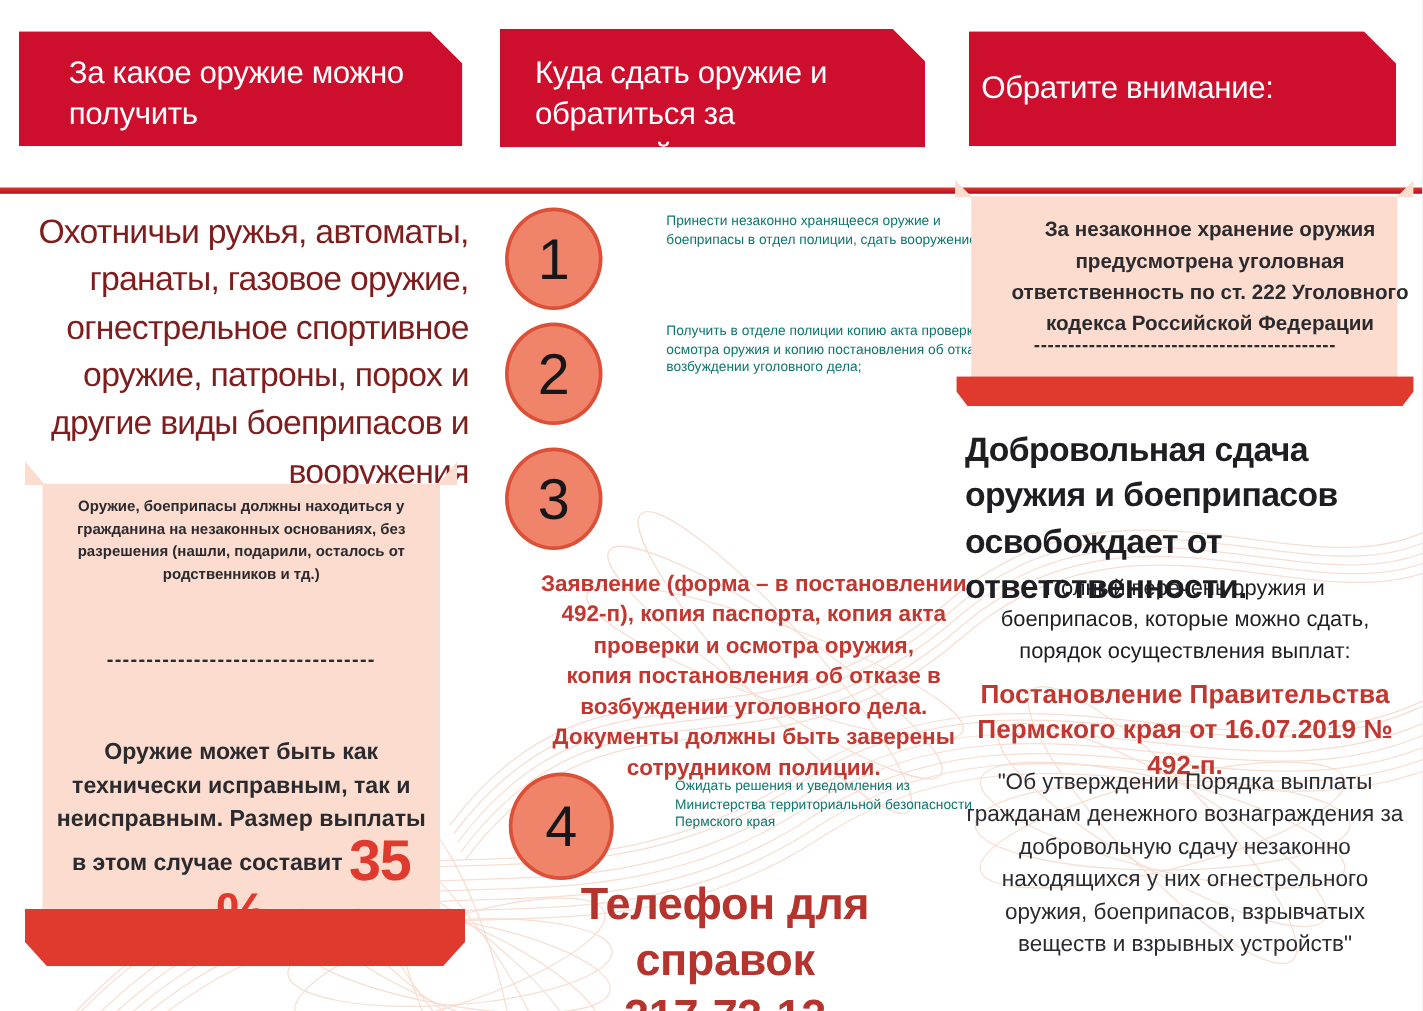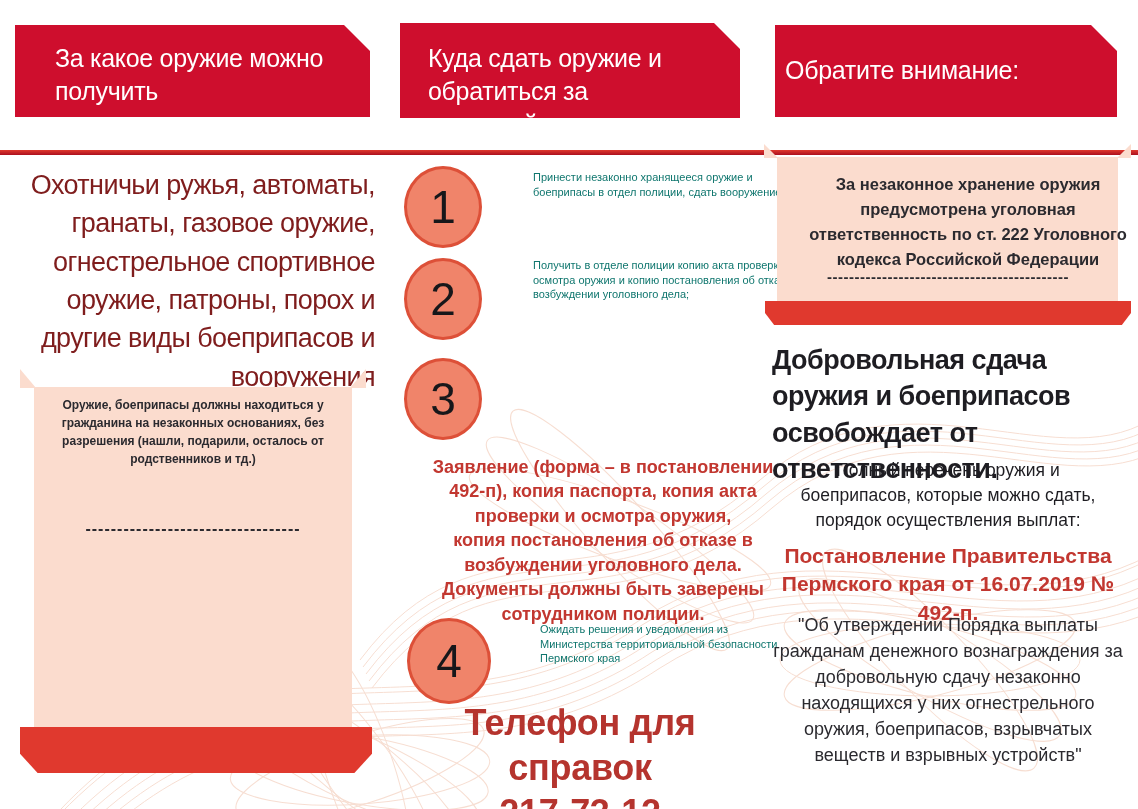--- a/index.html
+++ b/index.html
@@ -161,20 +161,24 @@
     <div class="inner">За какое оружие можно получить вознаграждение:</div>
   </div>
 
   <div class="left-body">Охотничьи ружья, автоматы, гранаты, газовое оружие, огнестрельное спортивное оружие, патроны, порох и другие виды боеприпасов и вооружения</div>
 
   <div class="wing wing-l" style="left:20px;top:369px;width:16px;height:19px;"></div>
   <div class="wing wing-r" style="left:350px;top:369px;width:16px;height:19px;"></div>
   <div class="pink-rect" style="left:34px;top:387px;width:318px;height:340px;"></div>
   <div class="callout-text lc-text1">Оружие, боеприпасы должны находиться у гражданина на незаконных основаниях, без разрешения (нашли, подарили, осталось от родственников и тд.)</div>
   <div class="callout-text lc-dashes">----------------------------------</div>
+  <div class="callout-text lc-text2">
+    <span>Оружие может быть как технически исправным, так и неисправным. Размер выплаты в этом случае составит</span>
+    <span class="big-red">35 %</span>
+  </div>
   <div class="ribbon" style="left:20px;top:727px;width:352px;height:46px;"></div>
 
   <div class="banner banner-mid">
     <div class="inner">Куда сдать оружие и обратиться за выплатой:</div>
   </div>
 
   <div class="step-circle" style="left:404px;top:166px;">
     <span>1</span>
   </div>
   <div class="step-text" style="top:170px;">Принести незаконно хранящееся оружие и боеприпасы в отдел полиции, сдать вооружение;</div>

